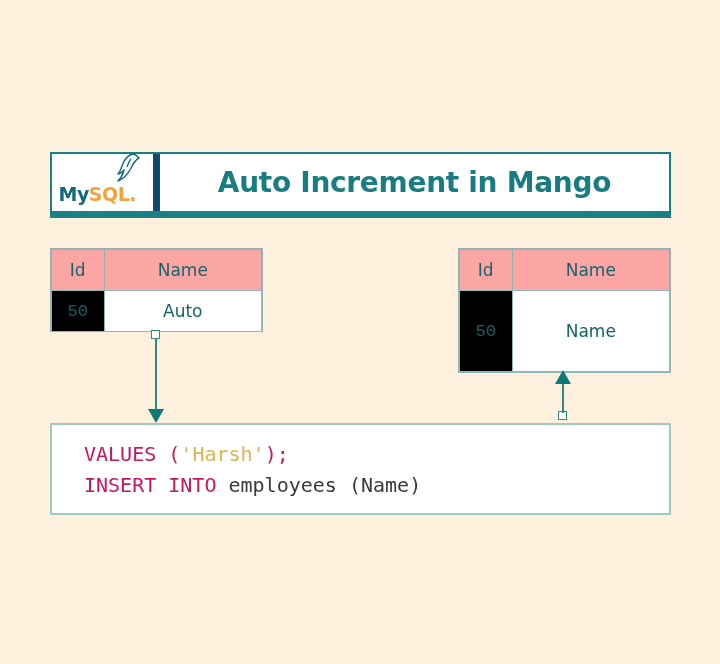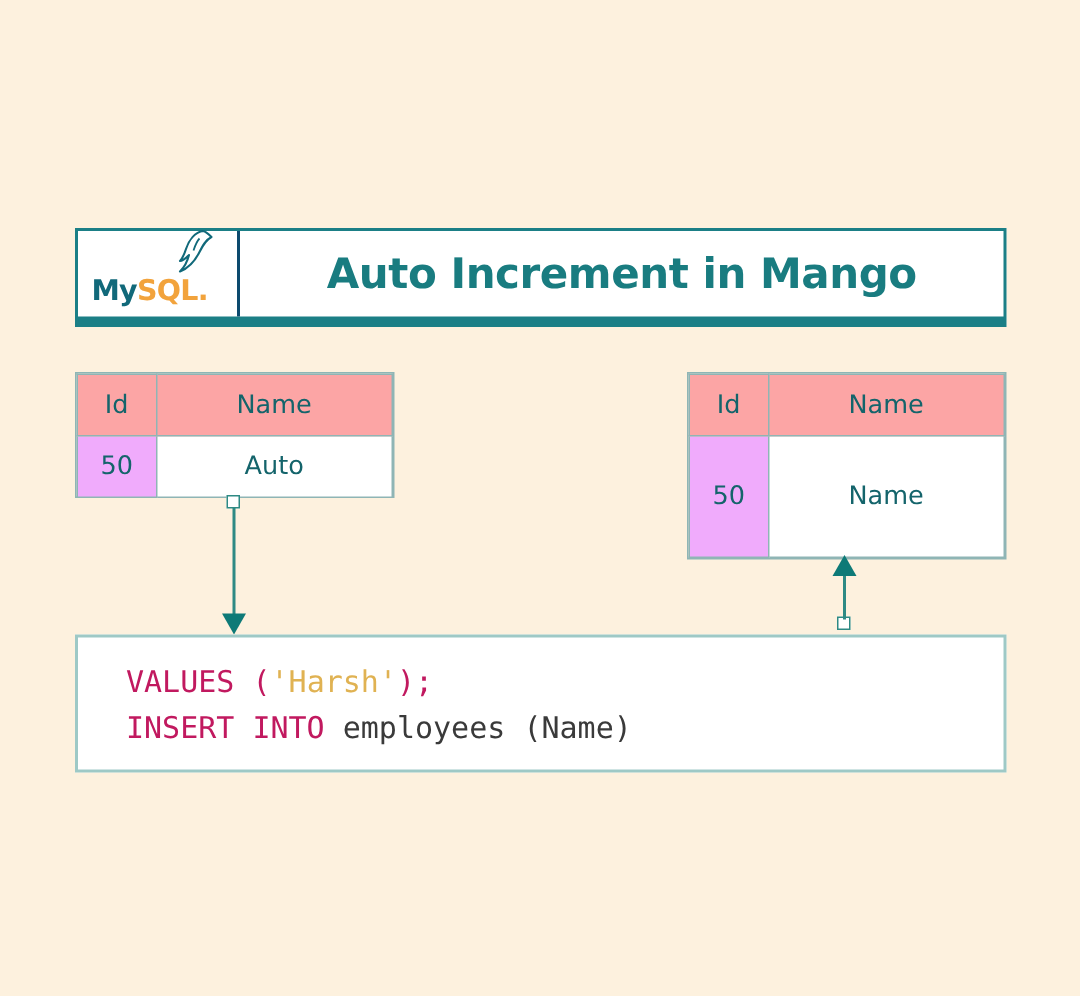--- a/index.html
+++ b/index.html
@@ -30,21 +30,21 @@
     height: 66px;
     background: #ffffff;
     border: 2px solid #1b7f86;
     border-bottom-width: 7px;
     box-sizing: border-box;
     display: flex;
     align-items: stretch;
   }
   .banner-logo-cell {
     width: 108px;
-    border-right: 2px solid #0c4a6e;
+    border-right: 7px solid #0c4a6e;
     box-sizing: border-box;
     position: relative;
     display: flex;
     align-items: flex-end;
     justify-content: center;
     padding-bottom: 6px;
   }
   .mysql-logo {
     position: relative;
     width: 96px;
@@ -106,21 +106,22 @@
     text-align: center;
     font-weight: normal;
     padding: 0;
     height: 41px;
     box-sizing: border-box;
   }
   .db-table th {
     background: #fca5a5;
   }
   .db-table td.col-id {
-    background: #f0abfc;
+    background: #000000;
+    font-family: Liberation Mono, monospace;
   }
   .db-table td.col-name {
     background: #ffffff;
   }
   .col-w-id { width: 53px; }
   .col-w-name { width: 159px; }
 
   #table-left  { left: 50px;  top: 248px; width: 213px; height: 84px; }
   #table-right { left: 458px; top: 248px; width: 213px; height: 125px; }
 

